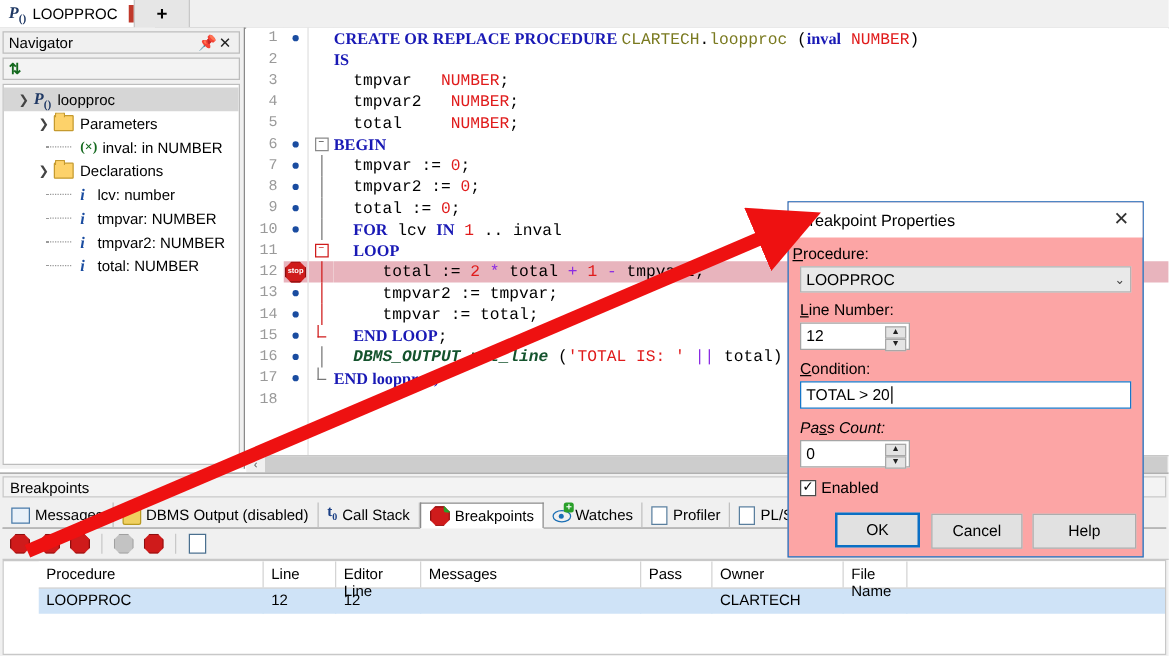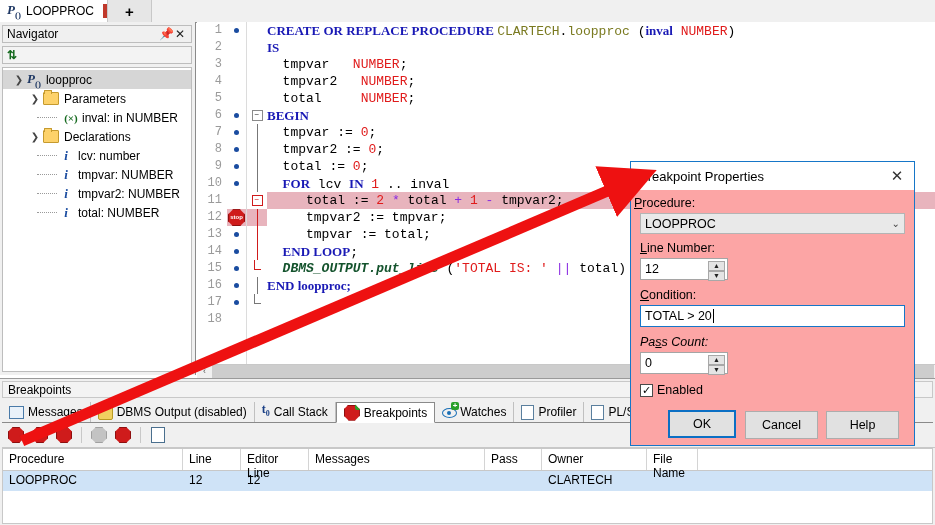--- a/index.html
+++ b/index.html
@@ -178,21 +178,21 @@
   .bpico.grey{background:#c3c3c3;border-color:#a0a0a0;}
   .badge{
     position:absolute;right:-4px;top:-4px;width:8px;height:8px;font-size:8px;
     line-height:8px;text-align:center;font-weight:bold;color:#fff;border-radius:2px;
   }
   .badge.plus{background:#2aa02a;}
   .badge.minus{background:#cf1b1b;}
   
   #bp-table{
     position:absolute;left:2px;top:69px;width:931px;height:76px;
-    background:#ffffff;border:1px solid #c8c8c8;box-sizing:border-box;overflow:hidden;
+    background:#ffffff;border:1px solid #c8c8c8;box-sizing:border-box;overflow:hidden;padding-left:28px;
   }
   #bp-head{display:flex;height:21px;background:#ffffff;border-bottom:1px solid #c8c8c8;}
   #bp-head div{
     box-sizing:border-box;padding:3px 6px;font-size:12px;
     border-right:1px solid #d4d4d4;height:21px;
   }
   .bprow{display:flex;height:20px;background:#cfe3f7;}
   .bprow div{box-sizing:border-box;padding:2px 6px;font-size:12px;height:20px;border-right:1px solid #cfe3f7;}
   .c0{width:180px;}.c1{width:58px;}.c2{width:68px;}.c3{width:176px;}
   .c4{width:57px;}.c5{width:105px;}.c6{width:51px;}
@@ -384,20 +384,21 @@
       <div class="cline"><span class="kw">CREATE OR REPLACE PROCEDURE </span><span class="own">CLARTECH</span><span class="id">.</span><span class="own">loopproc</span><span class="id"> (</span><span class="kw">inval</span><span class="id"> </span><span class="ty">NUMBER</span><span class="id">)</span></div>
       <div class="cline"><span class="kw">IS</span></div>
       <div class="cline"><span class="id">  tmpvar   </span><span class="ty">NUMBER</span><span class="id">;</span></div>
       <div class="cline"><span class="id">  tmpvar2   </span><span class="ty">NUMBER</span><span class="id">;</span></div>
       <div class="cline"><span class="id">  total     </span><span class="ty">NUMBER</span><span class="id">;</span></div>
       <div class="cline"><span class="kw">BEGIN</span></div>
       <div class="cline"><span class="id">  tmpvar </span><span class="id">:=</span><span class="id"> </span><span class="num">0</span><span class="id">;</span></div>
       <div class="cline"><span class="id">  tmpvar2 </span><span class="id">:=</span><span class="id"> </span><span class="num">0</span><span class="id">;</span></div>
       <div class="cline"><span class="id">  total </span><span class="id">:=</span><span class="id"> </span><span class="num">0</span><span class="id">;</span></div>
       <div class="cline"><span class="id">  </span><span class="kw">FOR</span><span class="id"> lcv </span><span class="kw">IN</span><span class="id"> </span><span class="num">1</span><span class="id"> .. inval</span></div>
+      <div class="cline"><span class="id">  </span><span class="kw">LOOP</span></div>
       <div class="cline hl"><span class="id">     total </span><span class="id">:=</span><span class="id"> </span><span class="num">2</span><span class="id"> </span><span class="op">*</span><span class="id"> total </span><span class="op">+</span><span class="id"> </span><span class="num">1</span><span class="id"> </span><span class="op">-</span><span class="id"> tmpvar2;</span></div>
       <div class="cline"><span class="id">     tmpvar2 </span><span class="id">:=</span><span class="id"> tmpvar;</span></div>
       <div class="cline"><span class="id">     tmpvar </span><span class="id">:=</span><span class="id"> total;</span></div>
       <div class="cline"><span class="id">  </span><span class="kw">END LOOP</span><span class="id">;</span></div>
       <div class="cline"><span class="id">  </span><span class="pkg">DBMS_OUTPUT</span><span class="pkg">.</span><span class="pkg">put_line</span><span class="id"> (</span><span class="str">'TOTAL IS: '</span><span class="id"> </span><span class="op">||</span><span class="id"> total)</span></div>
       <div class="cline"><span class="kw">END</span><span class="kw"> loopproc;</span></div>
       <div class="cline">&nbsp;</div>
     </div>
 </div>
 <div id="hscroll">
@@ -535,21 +536,21 @@
     <span>✓</span>
   </div>
   <span class="dlabel" style="left:26px;top:221px;">Enabled</span>
 
   <div class="dbtn def" style="left:37px;top:248px;width:68px;">
     <span>OK</span>
   </div>
   <div class="dbtn" style="left:114px;top:249px;width:73px;">
     <span>Cancel</span>
   </div>
-  <div class="dbtn" style="left:195px;top:249px;width:73px;">
+  <div class="dbtn" style="left:195px;top:249px;width:83px;">
     <span>Help</span>
   </div>
 </div>
 
 <svg id="arrow">
   <defs>
     <marker id="ah" markerWidth="5" markerHeight="5" refX="1.6" refY="2.5" orient="auto">
       <path d="M0,0 L5,2.5 L0,5 z" fill="#ee1111"></path>
     </marker>
   </defs>

